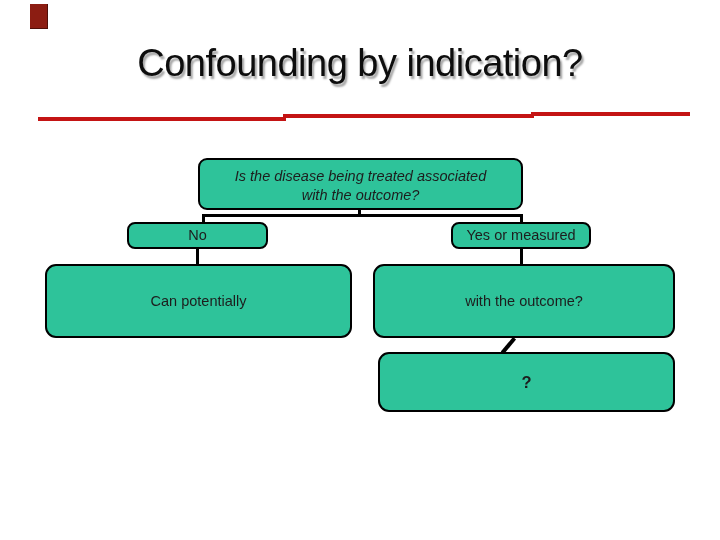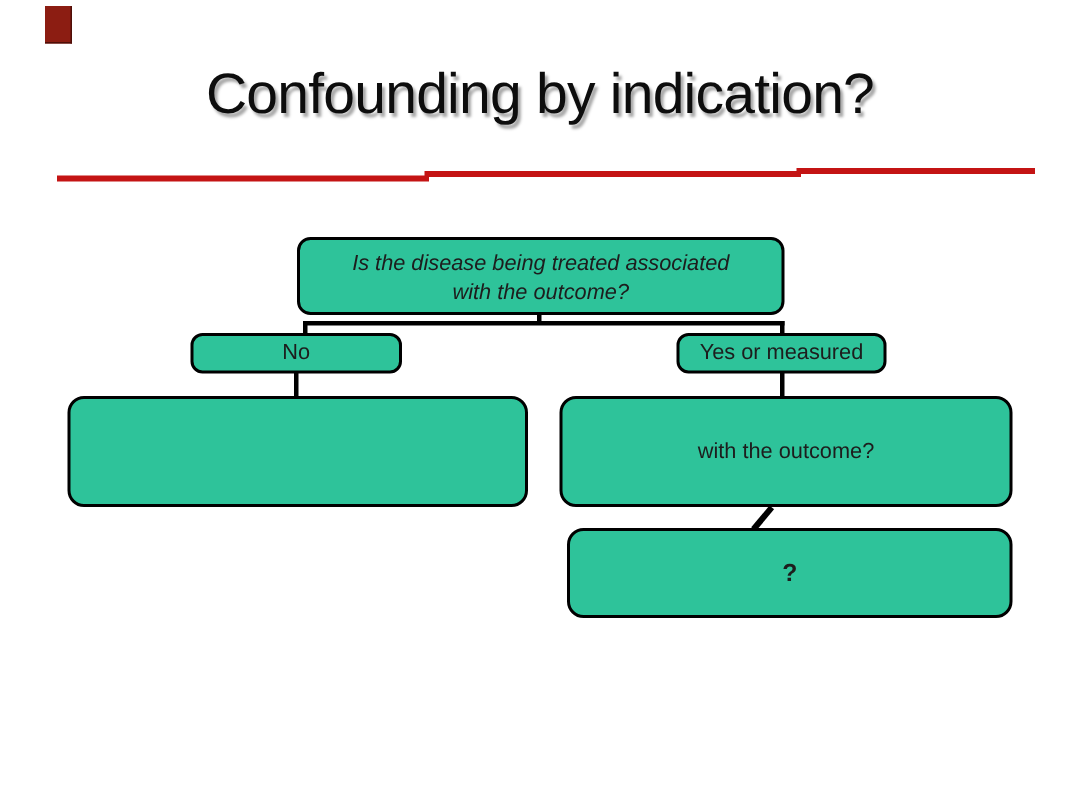--- a/index.html
+++ b/index.html
@@ -143,20 +143,21 @@
 
     <div class="node node-small node-no">
       <div>No</div>
     </div>
 
     <div class="node node-small node-yes">
       <div>Yes or measured</div>
     </div>
 
     <div class="node node-big node-left-big">
+      <div>Can potentially</div>
     </div>
 
     <div class="node node-big node-right-big">
       <div>with the outcome?</div>
     </div>
 
     <div class="node node-bottom">
         <span class="qmark">?</span>
     </div>
 

